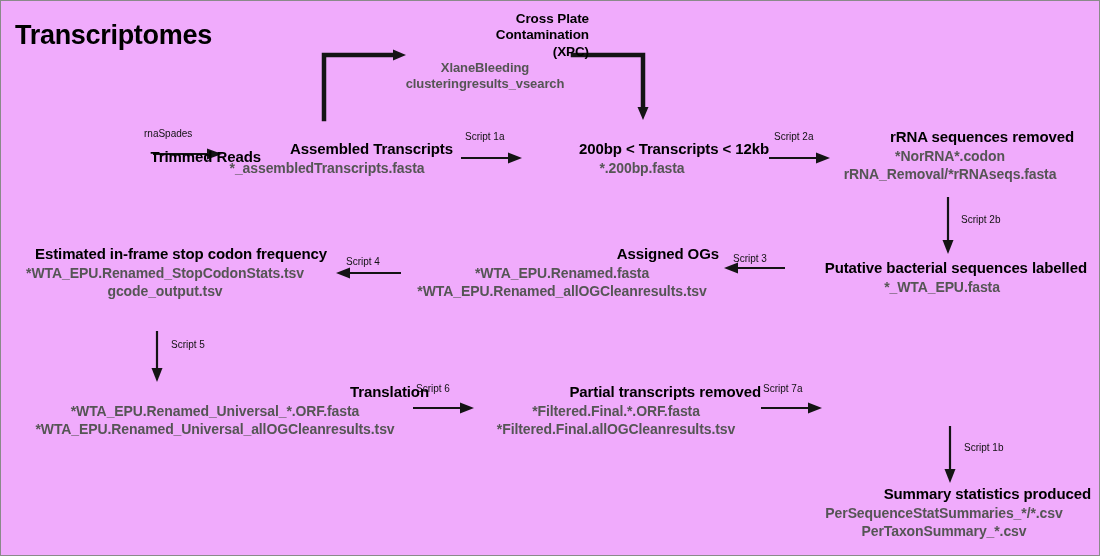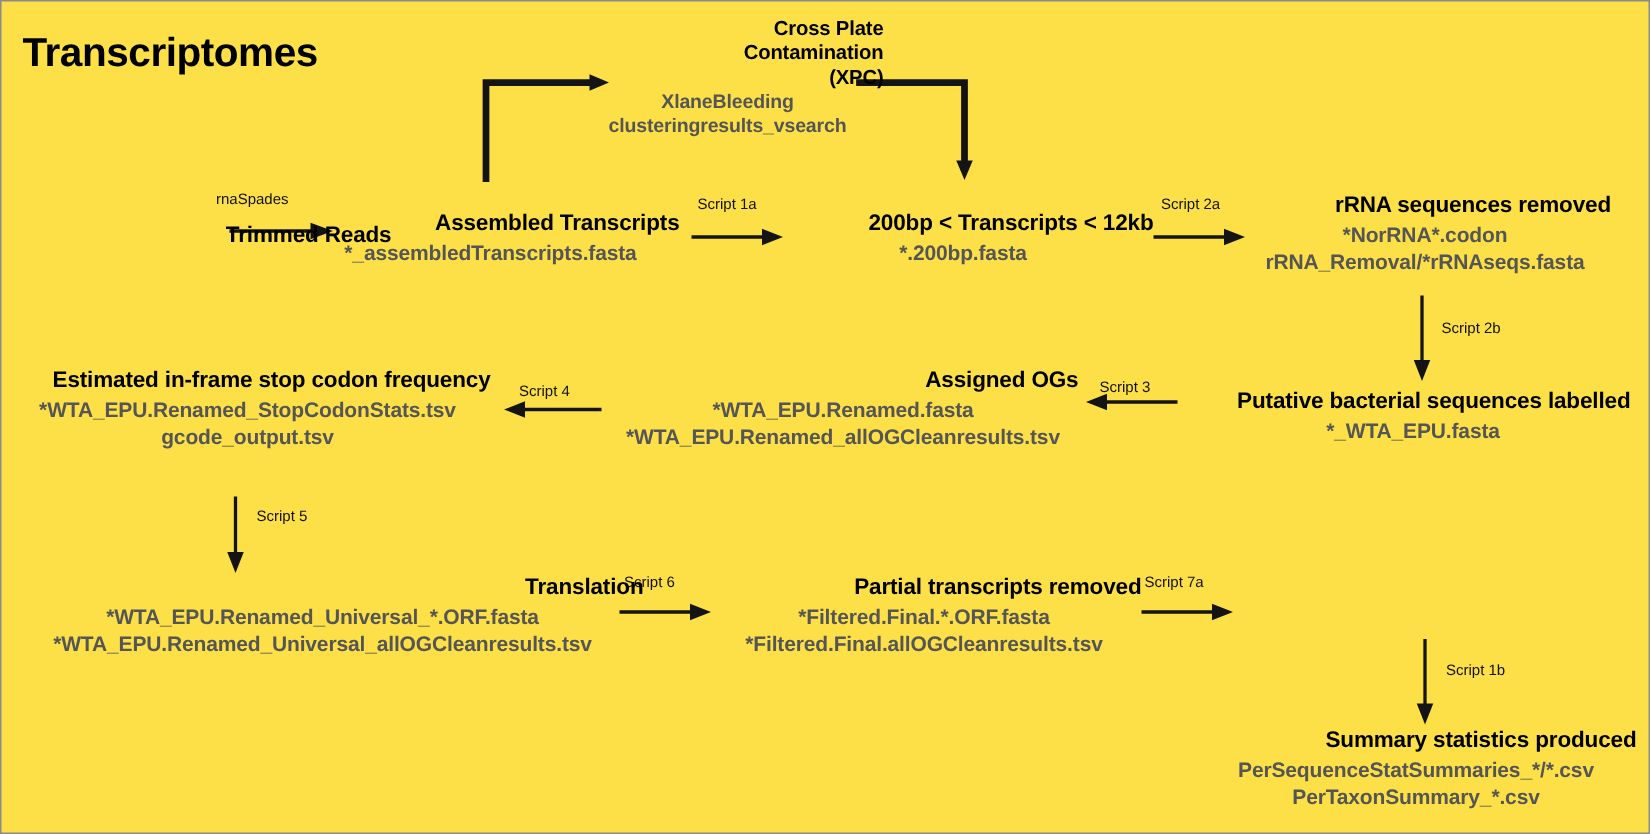--- a/index.html
+++ b/index.html
@@ -4,21 +4,21 @@
 <style>
   html, body {
     margin: 0;
     padding: 0;
     background: #ffffff;
   }
   #canvas {
     position: relative;
     width: 1100px;
     height: 556px;
-    background: #fde047;
+    background: #f0abfc;
     border: 1px solid #8a8a8a;
     box-sizing: border-box;
     font-family: "Liberation Sans", sans-serif;
     overflow: hidden;
   }
   .node {
     position: absolute;
     text-align: center;
     line-height: 1.32;
     white-space: nowrap;

